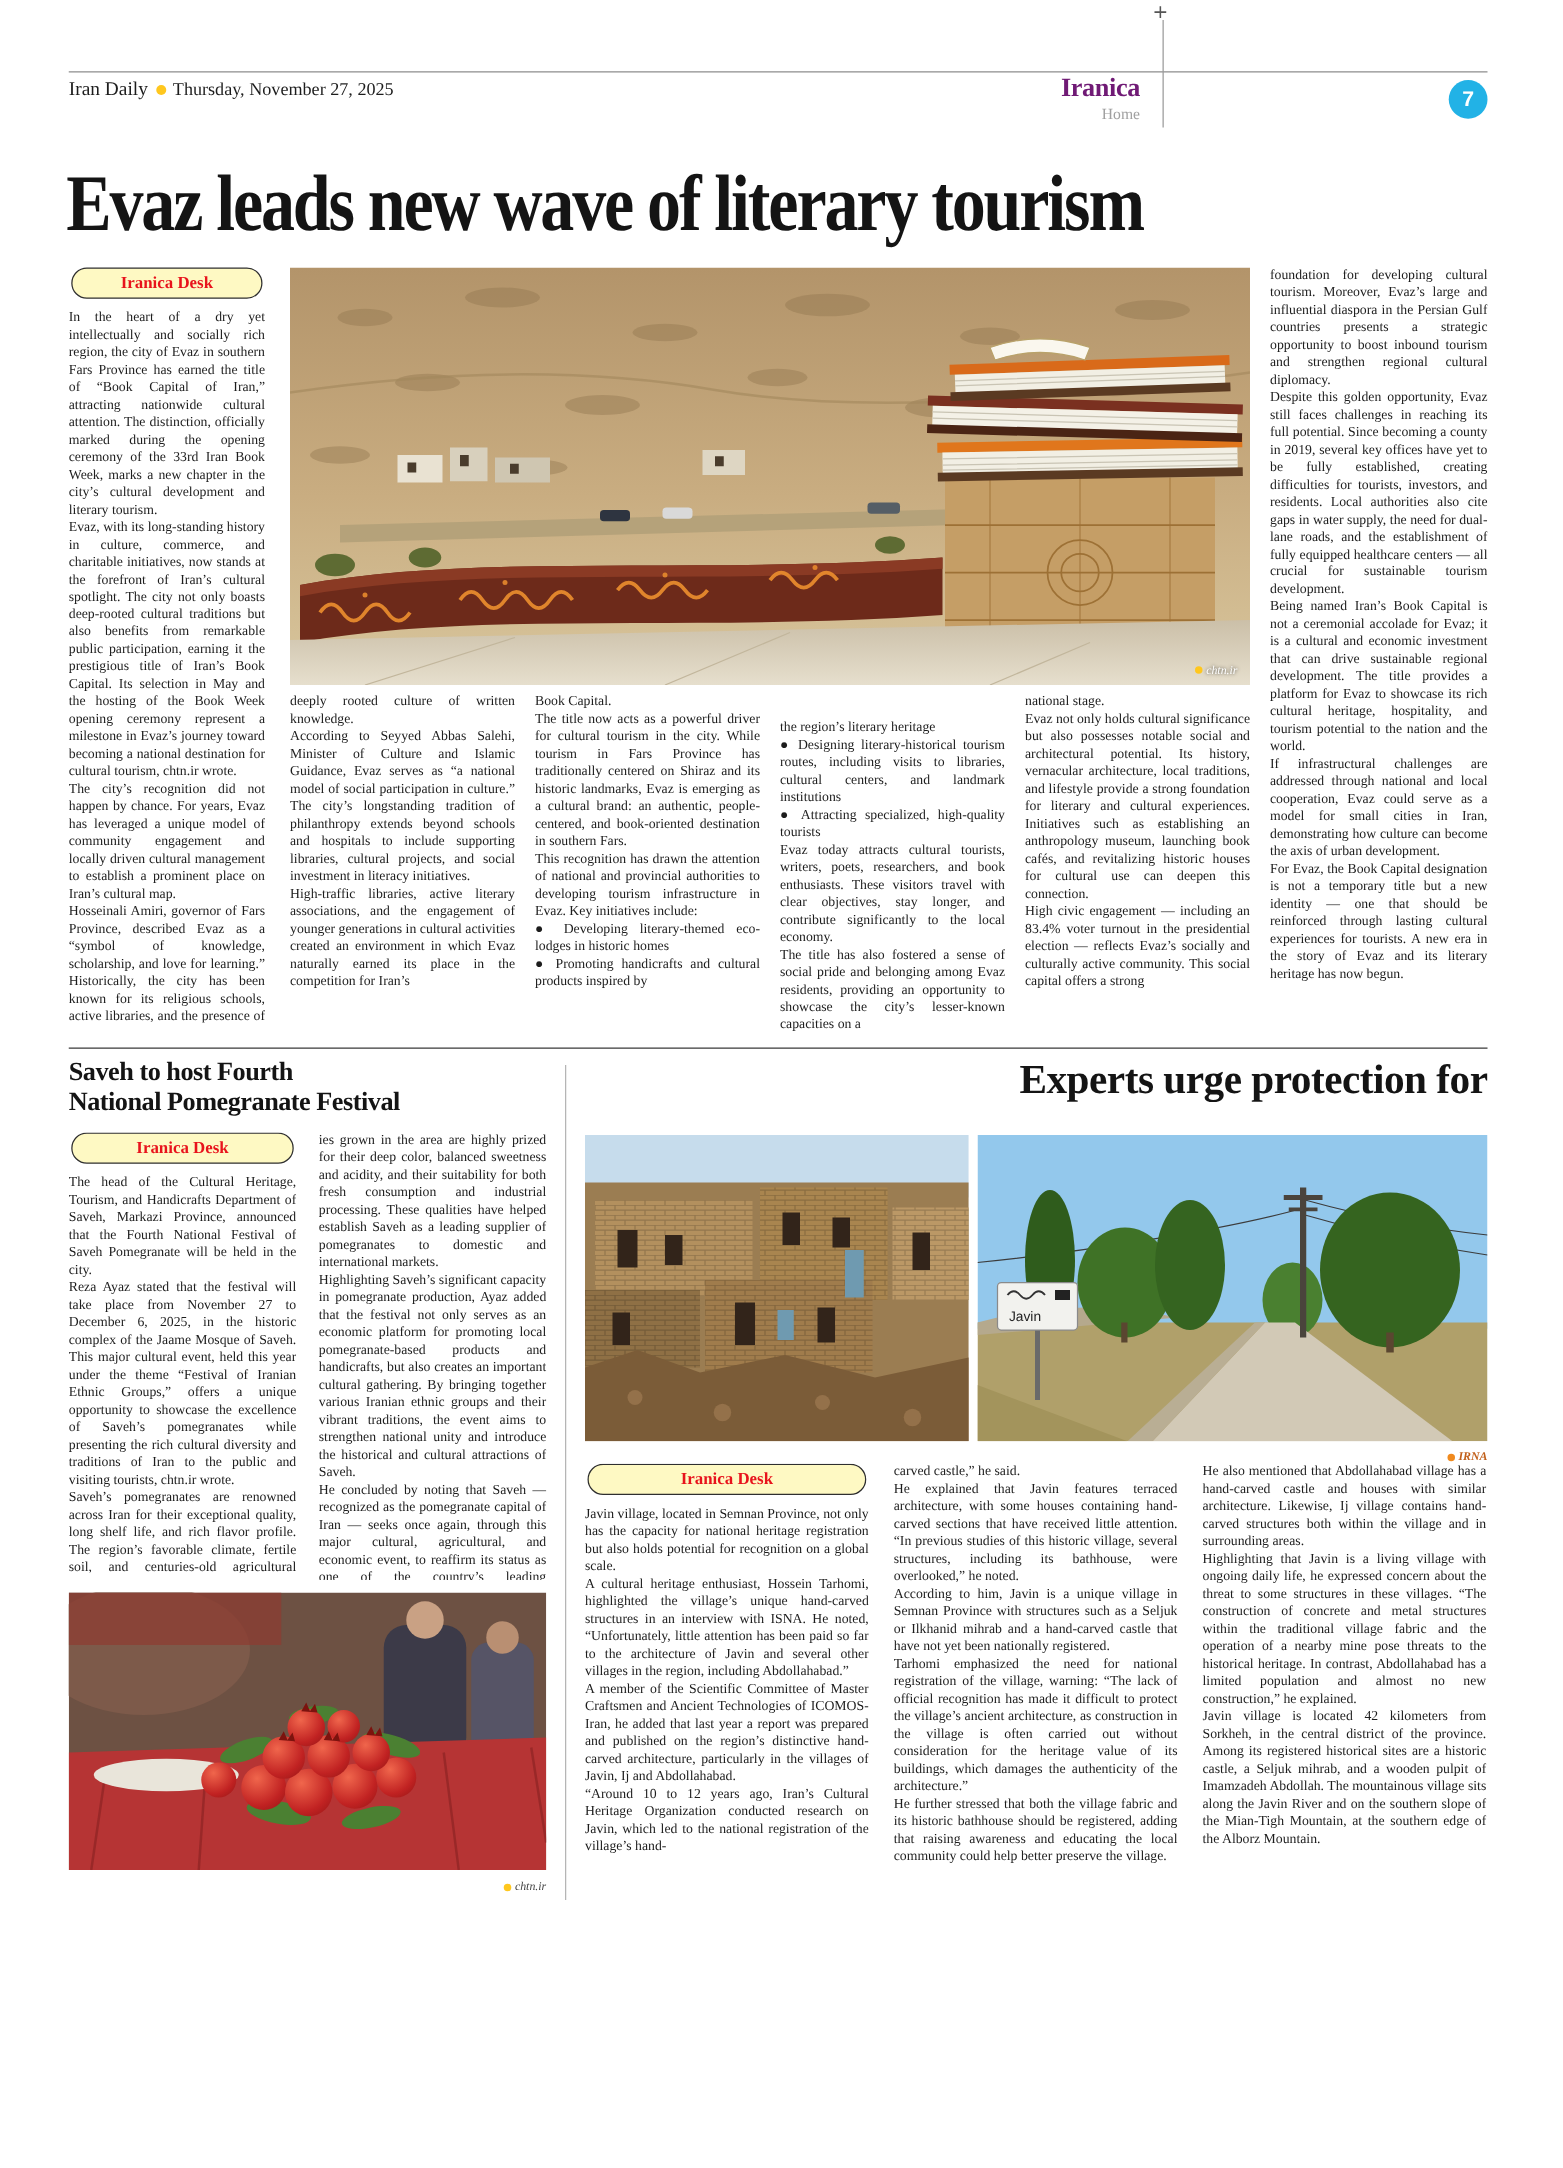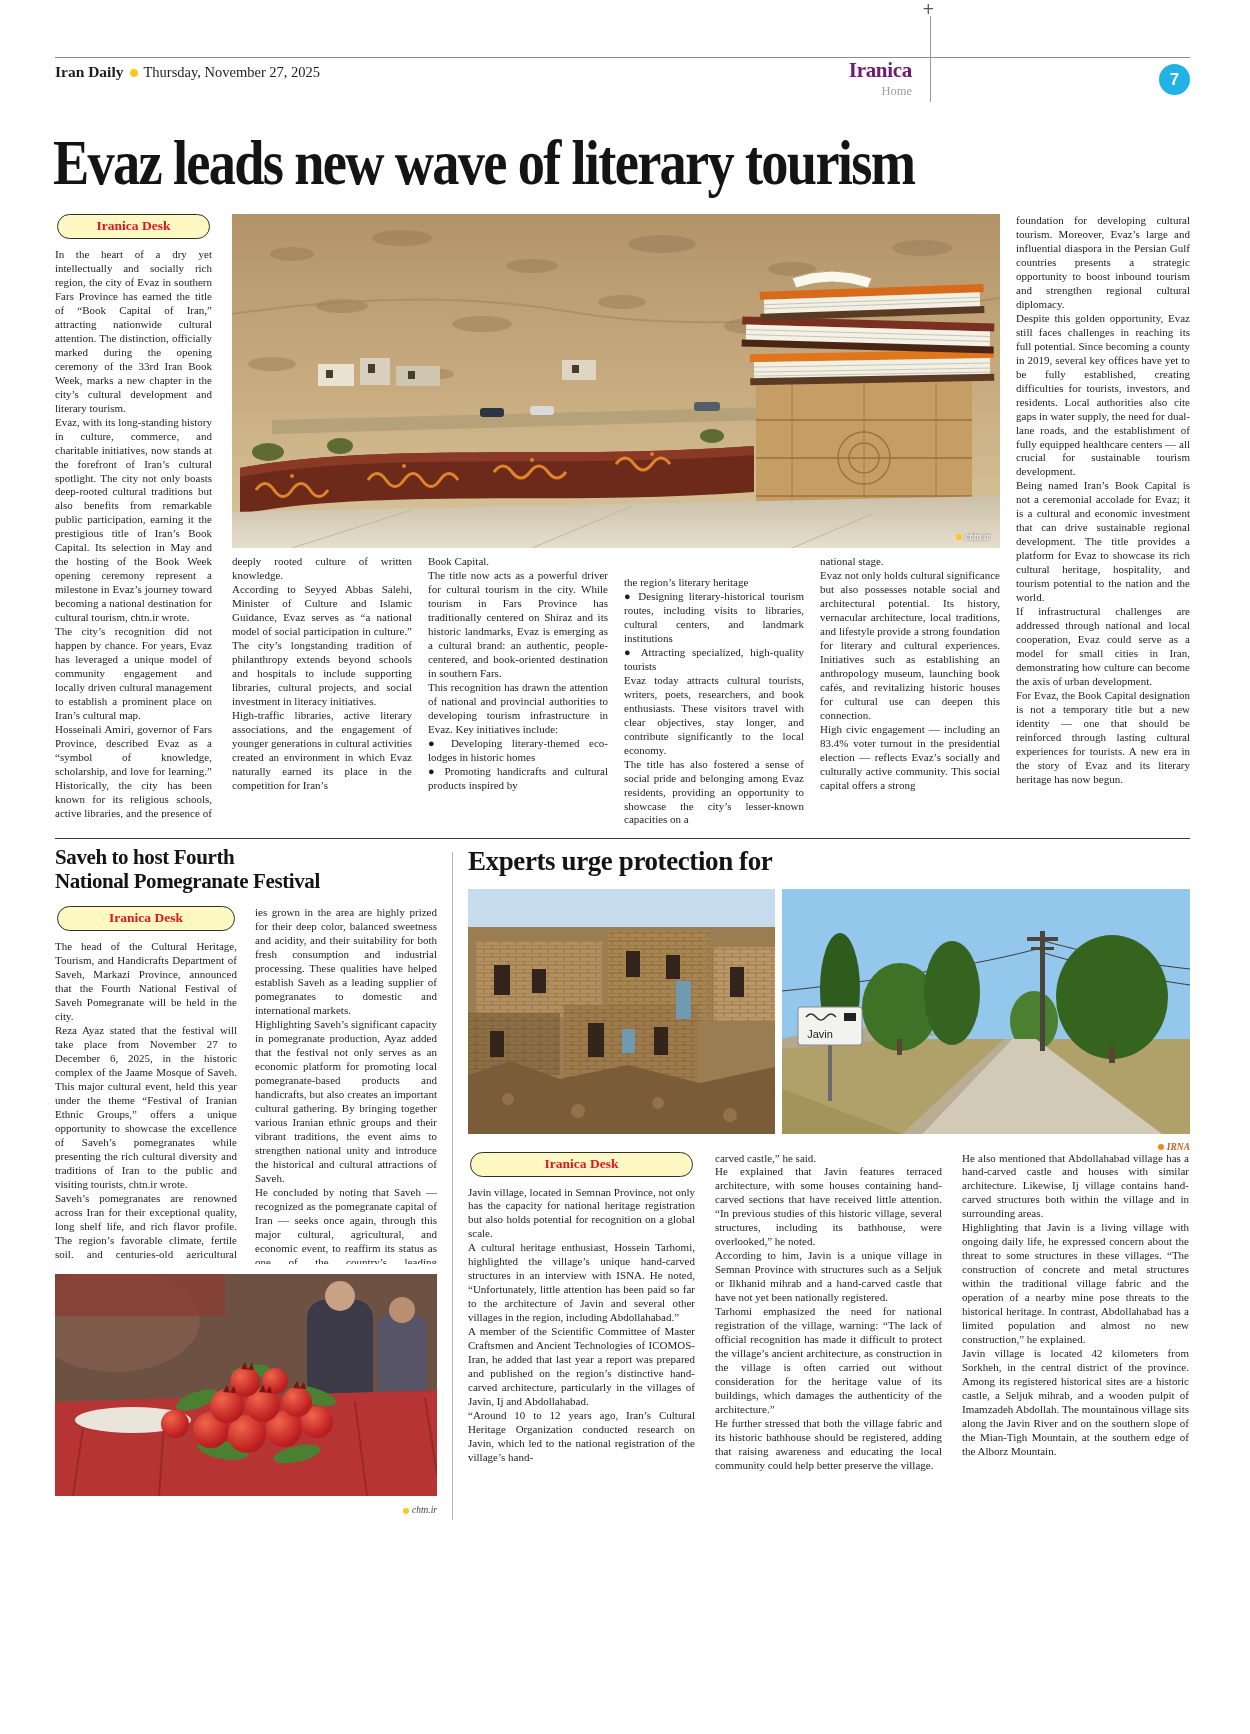--- a/index.html
+++ b/index.html
@@ -2,21 +2,21 @@
 <html><head>
 <meta charset="utf-8">
 <style>
   html,body { margin:0; padding:0; background:#9a9a9a; }
   .page { position:relative; width:1250px; height:1734px; background:#ffffff;
           margin:0 auto; overflow:hidden; font-family:"Liberation Serif", serif; color:#1d1d1d; }
 
   
   .top-rule { position:absolute; left:55px; width:1135px; top:57px; border-top:1px solid #8d8d8d; }
   .brand-row { position:absolute; left:55px; top:63px; font-size:14.5px; white-space:nowrap; }
-  .brand { font-weight:bold; font-size:15.5px;margin-top:45px; }
+  .brand { font-weight:normal; font-size:15.5px;margin-top:45px; }
   .dot { display:inline-block; width:8px; height:8px; border-radius:50%; background:#ffc71e; margin:0 5px 1px 7px; vertical-align:middle; }
   .dot.sm { width:6px; height:6px; margin:0 3px 1px 0; }
   .dot.orange { background:#f08a1e; }
   .section-block { position:absolute; left:700px; top:58px; width:212px; text-align:right; }
   .section-name { font-weight:bold; font-size:21px; letter-spacing:-0.3px; color:#701a75; }
   .section-home { font-size:12.5px; color:#a0a0a0; margin-top:1px; }
   .v-rule { position:absolute; left:930px; top:16px; height:86px; border-left:1px solid #9b9b9b; }
   .crop-mark { position:absolute; left:922px; top:0px; font-family:"DejaVu Sans", sans-serif; font-size:15px; color:#555; }
   .page-circle { position:absolute; left:1159px; top:64px; width:31px; height:31px; border-radius:50%;
                  background:#22b2e6; color:#fff; text-align:center; line-height:31px;
@@ -54,22 +54,22 @@
   
   .saveh { position:absolute; left:55px; top:846px; width:382px; }
   .saveh h2 { font-size:21px; }
   .saveh .cols { display:flex; gap:18px; margin-top:13px; height:358px; }
   .saveh .cols .c { width:182px; height:358px; overflow:hidden; }
   .saveh .photo { margin-top:10px; width:382px; height:222px; }
   .saveh .credit-row { text-align:right; margin-top:3px; height:13px; }
 
   
   .javin { position:absolute; left:468px; top:846px; width:722px; }
-  .javin h2 { font-size:27px; }
-  .javin .photos { display:flex; gap:7px; margin-top:12px; }
+  .javin h2 { font-size:33px;text-align:right; }
+  .javin .photos { display:flex; gap:7px; margin-top:25px; }
   .javin .photo.ph-left  { width:307px; height:245px; }
   .javin .photo.ph-right { width:408px; height:245px; }
   .javin .credit-row { text-align:right; margin-top:2px; height:13px; }
   .javin .cols { display:flex; gap:20px; margin-top:3px; height:384px; }
   .javin .cols .c { width:227px; height:384px; overflow:hidden; }
 </style>
 </head>
 <body>
 
 <div class="page">

